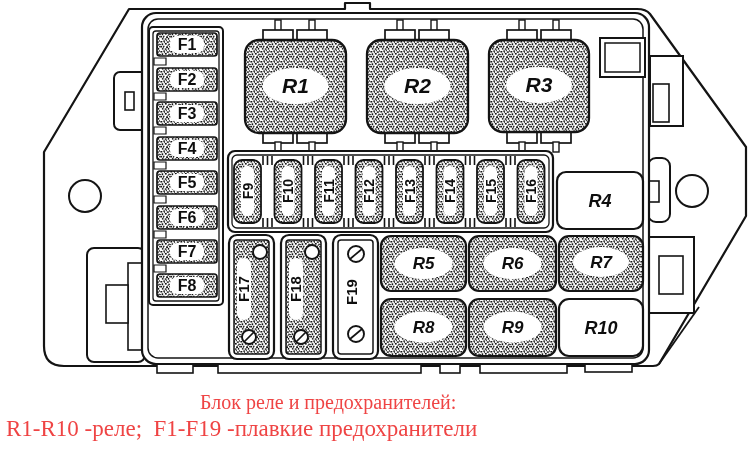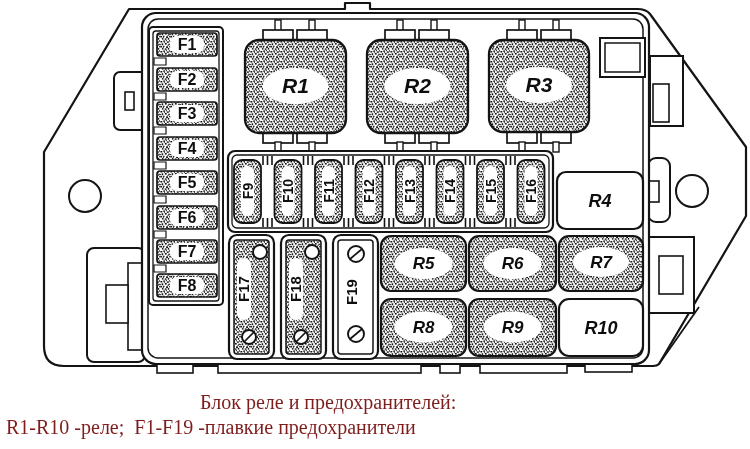--- a/index.html
+++ b/index.html
@@ -10,24 +10,24 @@
   .nf{fill:none;stroke:#141414;}
   .sp{fill:url(#spk);stroke:#141414;}
   .wh{fill:#ffffff;stroke:none;}
   text{fill:#0e0e0e;}
   .fz{font:bold 16px "Liberation Sans",sans-serif;text-anchor:middle;}
   .fzv{font:bold 14px "Liberation Sans",sans-serif;text-anchor:middle;}
   .fzv2{font:bold 15px "Liberation Sans",sans-serif;text-anchor:middle;}
   .rl{font:italic bold 21px "Liberation Sans",sans-serif;text-anchor:middle;}
   .rs{font:italic bold 17px "Liberation Sans",sans-serif;text-anchor:middle;}
   .rm{font:italic bold 18px "Liberation Sans",sans-serif;text-anchor:middle;}
-  .cap{position:absolute;color:#7f1d1d;font-family:"Liberation Serif",serif;
+  .cap{position:absolute;color:#ef4444;font-family:"Liberation Serif",serif;
        font-size:20px;line-height:1.15;white-space:pre;}
   #cap1{left:200px;top:391px;}
-  #cap2{left:6px;top:416px;font-size:20px;}
+  #cap2{left:6px;top:416px;font-size:23px;}
 </style>
 </head>
 <body>
 
 <div id="stage">
 <svg width="750" height="385" viewBox="0 0 750 385">
   <defs>
     <pattern id="spk" width="10" height="10" patternUnits="userSpaceOnUse">
       <rect width="10" height="10" fill="#ffffff"></rect>
       <g fill="#161616">

